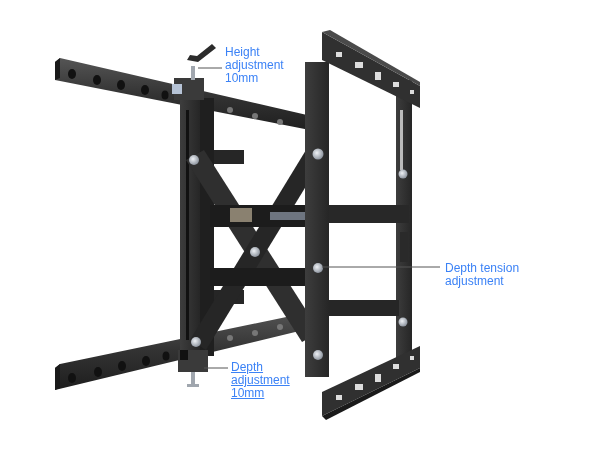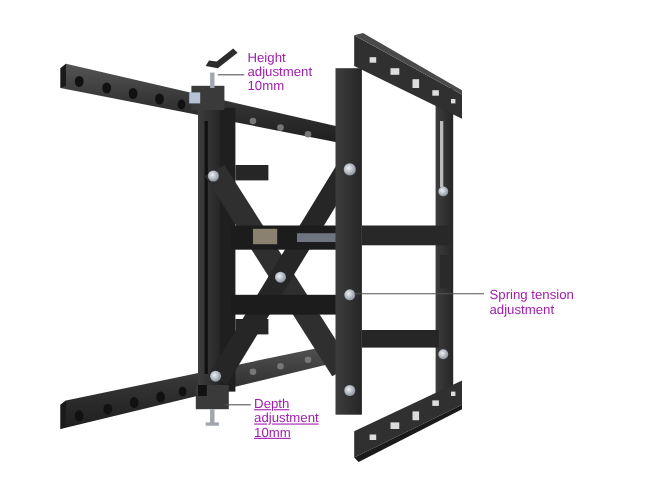--- a/index.html
+++ b/index.html
@@ -1,19 +1,19 @@
 <!DOCTYPE html>
 <html><head>
   <meta charset="utf-8">
   <style>
     html, body { margin: 0; padding: 0; background: #ffffff; }
     body { width: 610px; height: 450px; position: relative; overflow: hidden;
            font-family: "Liberation Sans", sans-serif; }
     #scene { position: absolute; left: 0; top: 0; width: 610px; height: 450px; }
-    .callout { position: absolute; font-size: 12px; line-height: 13px; color: #a21caf;
+    .callout { position: absolute; font-size: 12px; line-height: 13px; color: #3b82f6;
                font-family: "Liberation Sans", sans-serif; }
     .callout span { display: block; white-space: nowrap; }
     #callout-height { left: 225px; top: 46px; }
     #callout-spring { left: 445px; top: 262px; }
     #callout-depth { left: 231px; top: 361px; text-decoration: underline; }
   </style>
 </head>
 <body>
 
 <svg id="scene" viewBox="0 0 610 450" xmlns="http://www.w3.org/2000/svg">
@@ -135,21 +135,21 @@
   </g>
 </svg>
 
 <div id="callout-height" class="callout">
   <span>Height</span>
   <span>adjustment</span>
   <span>10mm</span>
 </div>
 
 <div id="callout-spring" class="callout">
-  <span>Spring tension</span>
+  <span>Depth tension</span>
   <span>adjustment</span>
 </div>
 
 <div id="callout-depth" class="callout">
   <span>Depth</span>
   <span>adjustment</span>
   <span>10mm</span>
 </div>
 
 </body></html>

